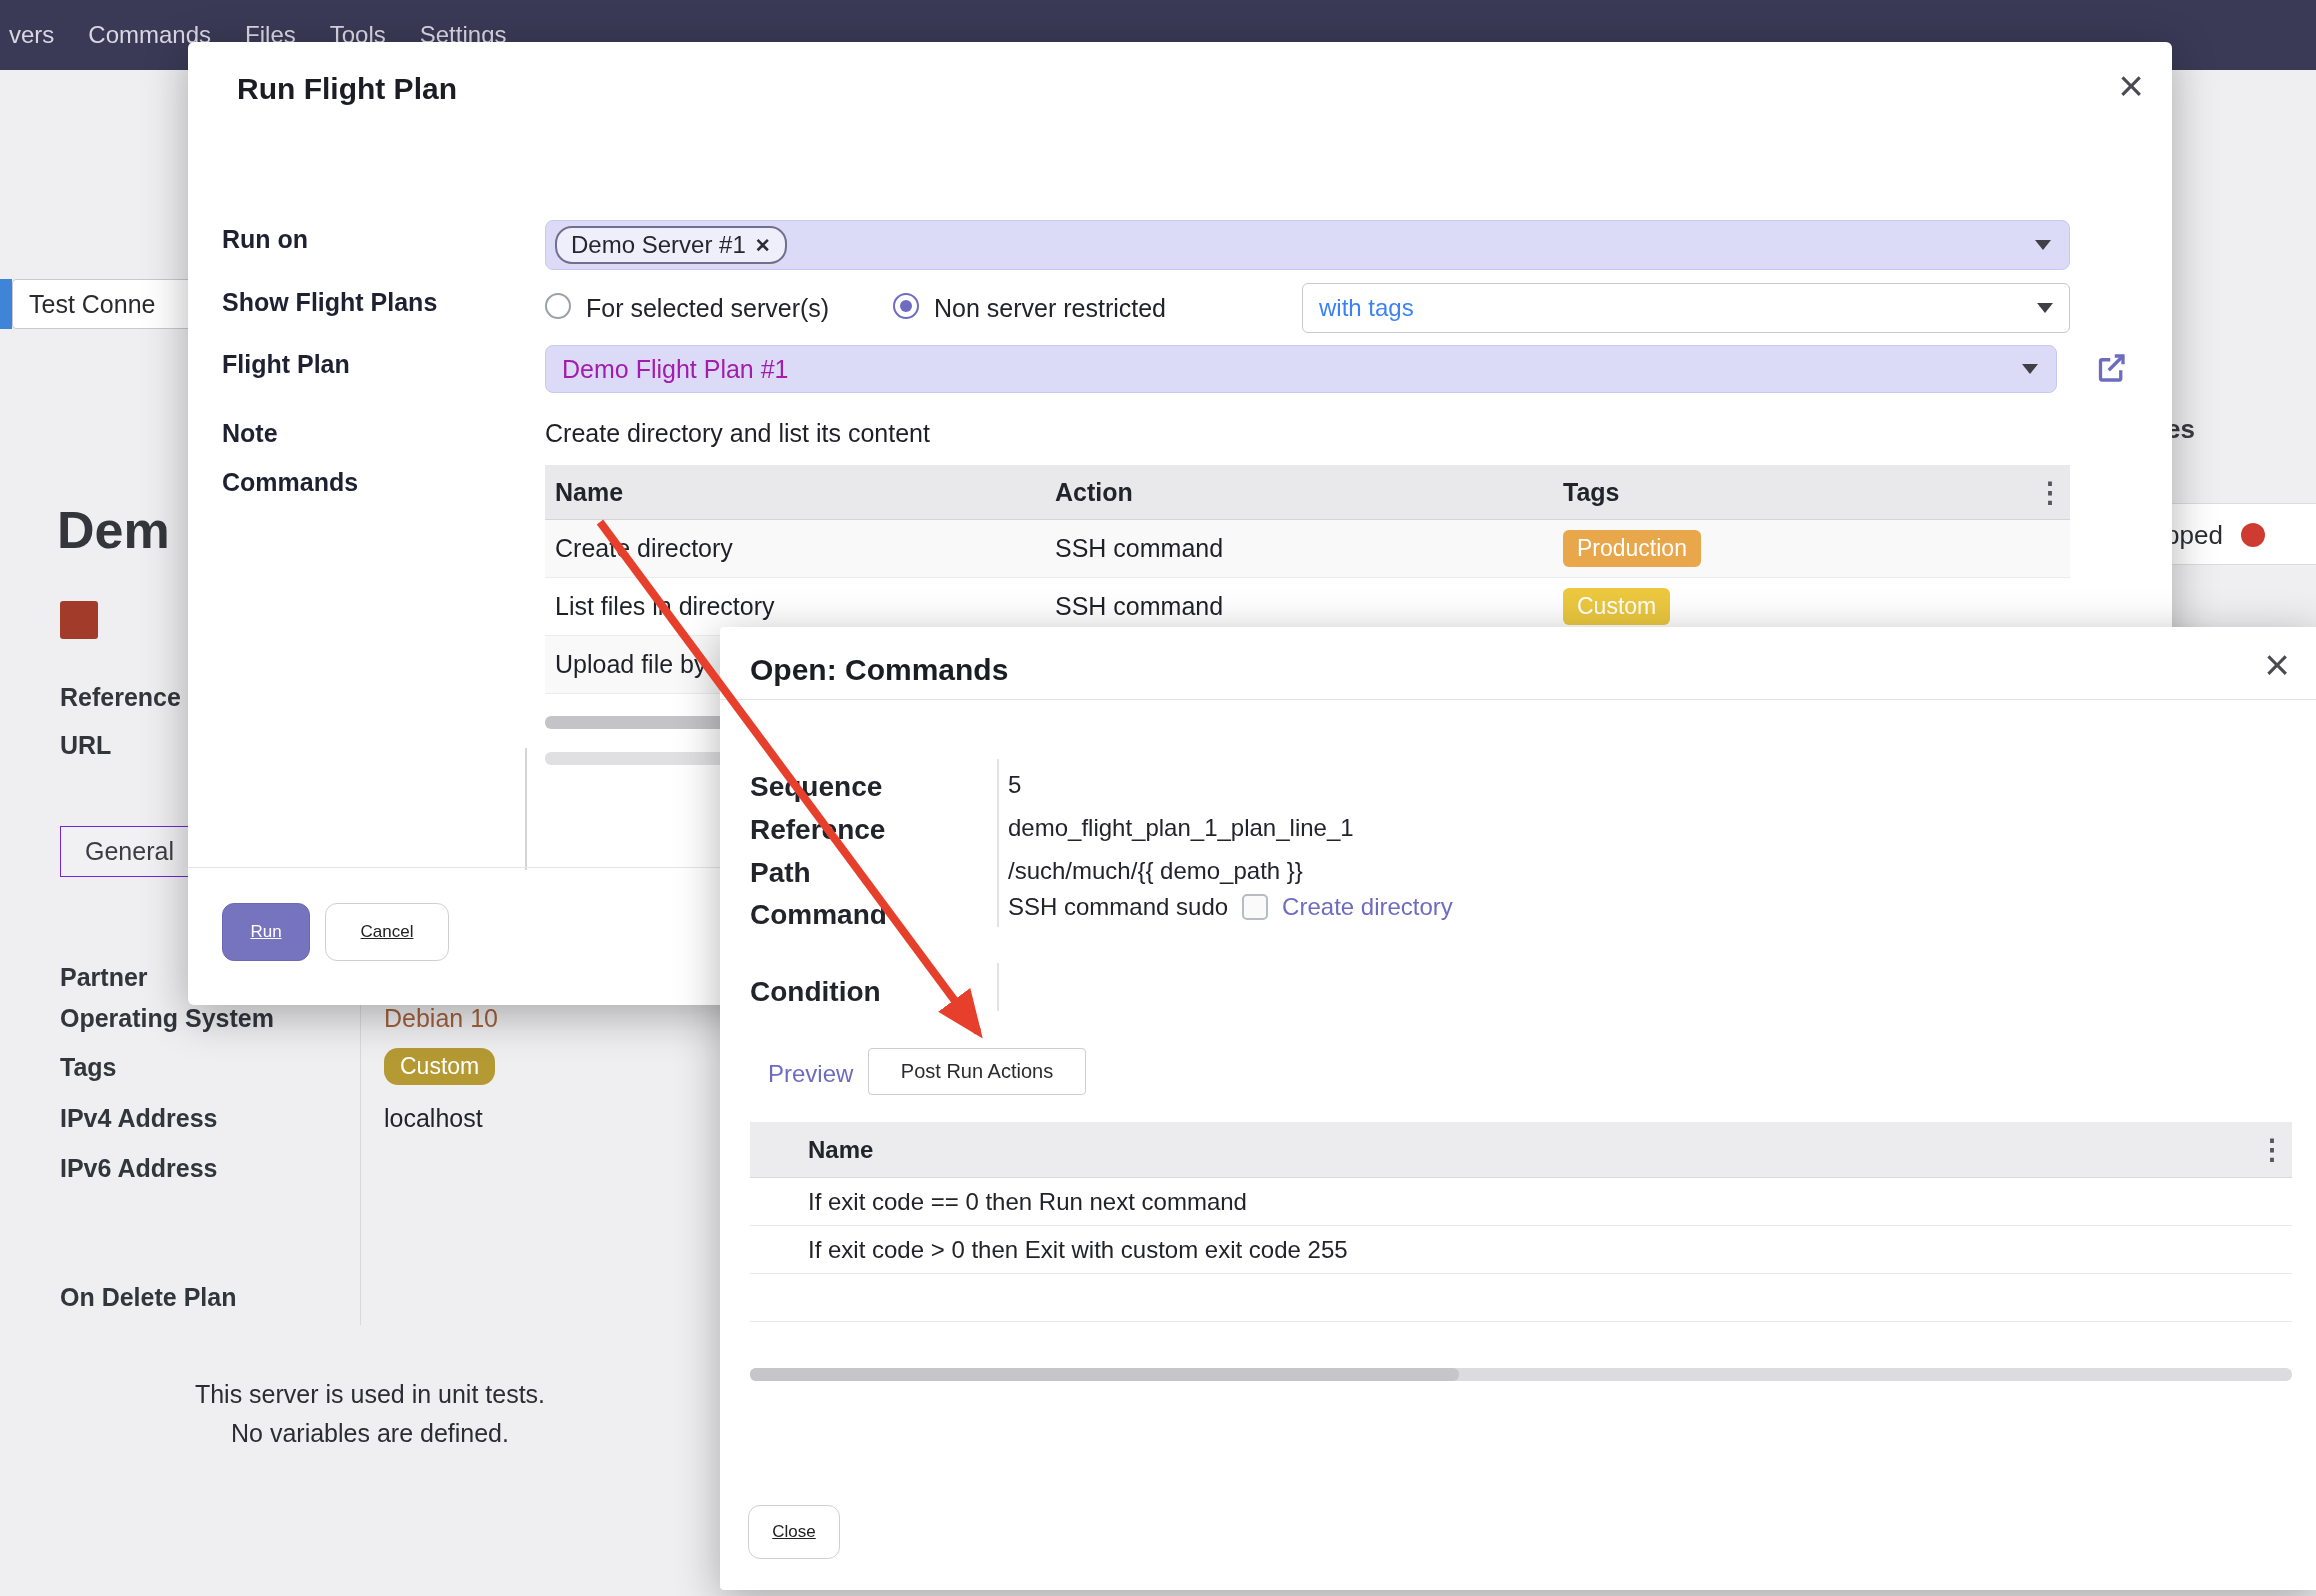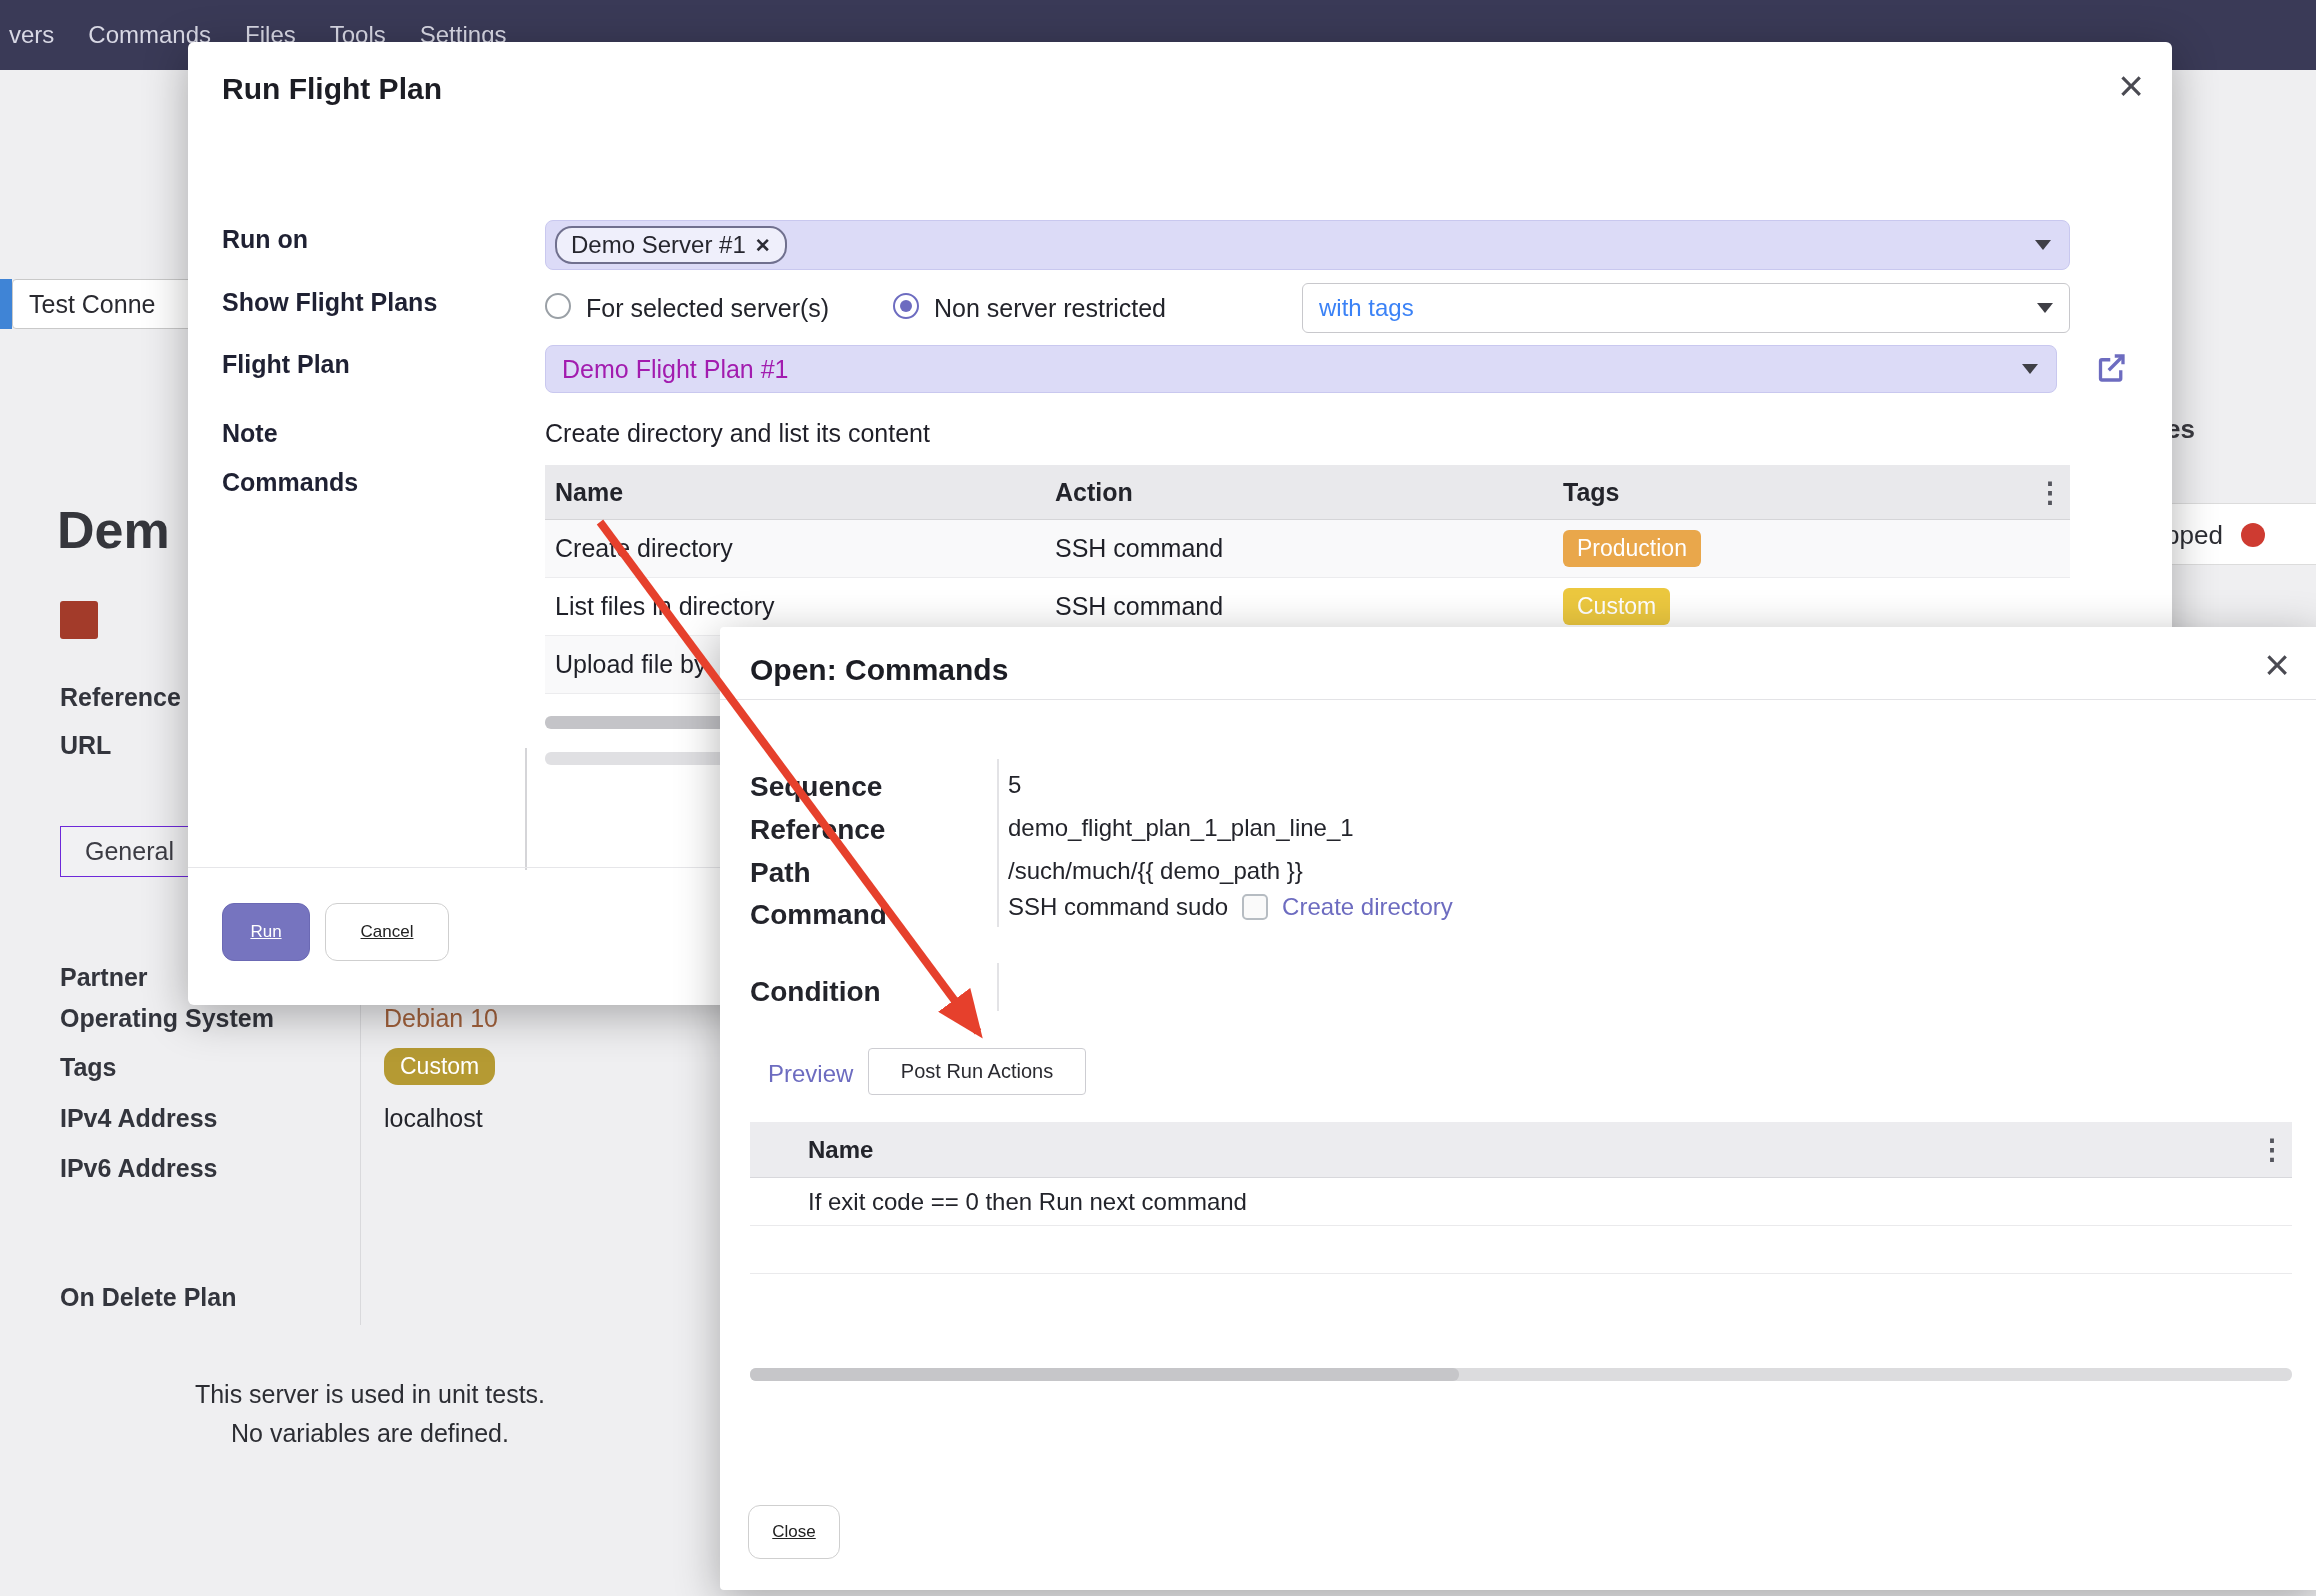--- a/index.html
+++ b/index.html
@@ -122,21 +122,21 @@
     <div class="abs" style="left:2166px;top:414px;font-size:26px;font-weight:700;color:#3a3a40;">es</div>
 
     <div class="abs" style="left:2142px;top:503px;width:200px;height:62px;background:#fff;border:1px solid #dcdcdc;border-radius:8px;">
       <span class="abs" style="left:22px;top:16px;font-size:26px;color:#2c2d33;">pped</span>
       <span class="abs" style="left: 98px; top: 19px; width: 24px; height: 24px; border-radius: 50%; background-color: rgb(206, 59, 49);"></span>
     </div>
   </div>
 
   <div class="modal" style="left:188px;top:42px;width:1984px;height:963px;z-index:10;">
 
-    <div class="modal-title" style="left:34px;top:30px;">Run Flight Plan</div>
+    <div class="modal-title" style="left:49px;top:30px;">Run Flight Plan</div>
     <div class="modal-close" style="right:28px;top:22px;">×</div>
 
     <div class="blabel" style="left:34px;top:183px;color:#1f2133;">Run on</div>
     <div class="blabel" style="left:34px;top:246px;color:#1f2133;">Show Flight Plans</div>
     <div class="blabel" style="left:34px;top:308px;color:#1f2133;">Flight Plan</div>
     <div class="blabel" style="left:34px;top:377px;color:#1f2133;">Note</div>
     <div class="blabel" style="left:34px;top:426px;color:#1f2133;">Commands</div>
 
     <div class="lav" style="left:357px;top:178px;width:1525px;height:50px;">
       <span class="tagpill">
@@ -232,20 +232,23 @@
     <div class="tab-plain" style="left:48px;top:433px;">Preview</div>
     <div class="tab-active" style="left:148px;top:421px;width:218px;height:47px;">Post Run Actions</div>
 
     <div class="abs" style="left:30px;top:495px;width:1542px;">
       <div class="ct-head">
         <div class="ct-indent">Name</div>
         <div class="kebab" style="margin-left:auto;">⋮</div>
       </div>
       <div class="ct-row">
         <div class="ct-indent">If exit code == 0 then Run next command</div>
+      </div>
+      <div class="ct-row">
+        <div class="ct-indent">If exit code &gt; 0 then Exit with custom exit code 255</div>
       </div>
       <div class="ct-row"></div>
     </div>
 
     <div class="hbar" style="left:30px;top:741px;width:1542px;height:13px;background:#dcdcde;">
       <div style="width:46%;height:100%;background:#c6c6c9;border-radius:6px;"></div>
     </div>
 
     <div class="btn btn-default abs" style="left:28px;top:878px;width:92px;height:54px;">Close</div>
   </div>

